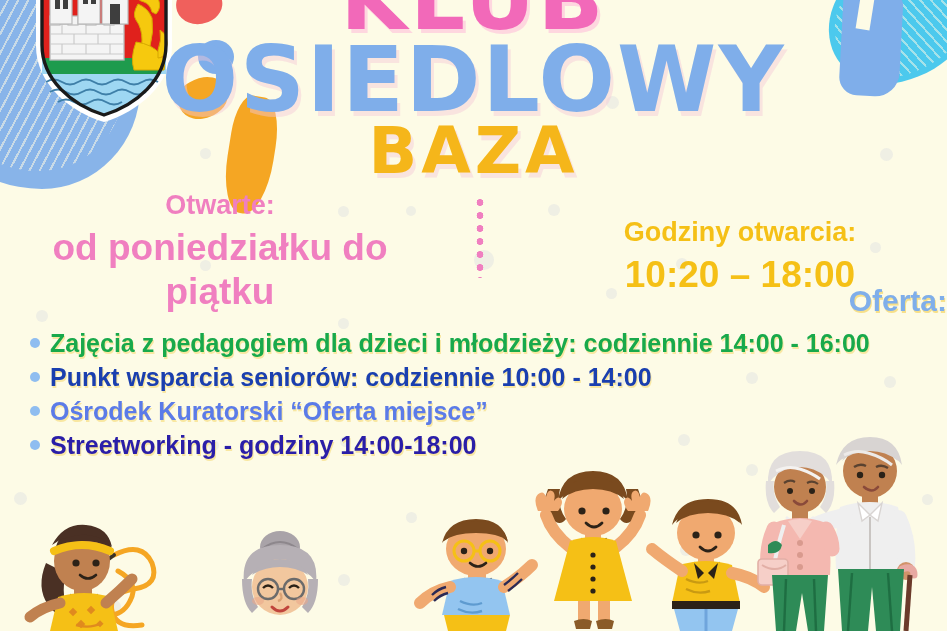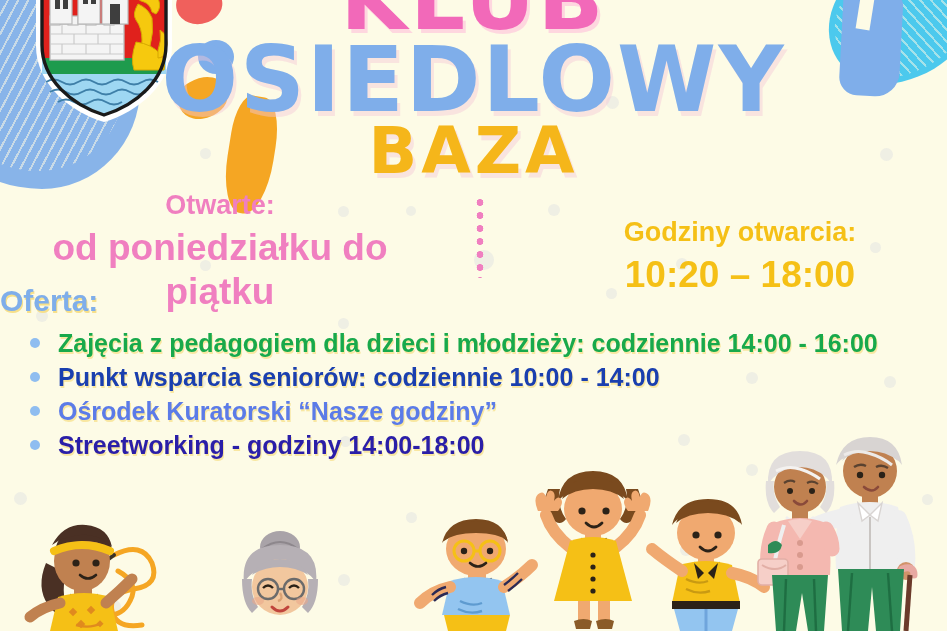--- a/index.html
+++ b/index.html
@@ -95,29 +95,29 @@
   .pink{color:#F07FC0;}
   .gold{color:#F5C016;}
   .dotted-divider{
     flex:0 0 auto;width:10px;height:82px;margin-top:6px;
     background-image:radial-gradient(circle, #F07FC0 3.2px, rgba(0,0,0,0) 3.6px);
     background-size:10px 13px;background-repeat:repeat-y;
   }
 
   
   .oferta{
-    position:absolute;top:284px;left:0;right:0;text-align:left;z-index:6;
+    position:absolute;top:284px;left:0;right:0;text-align:right;z-index:6;
     font-size:30px;font-weight:bold;color:#7FAEEA;
     text-shadow:1px 2px 0 #F7E08A;
   }
 
   
   .offers{position:absolute;top:326px;left:30px;right:10px;z-index:6;margin:0;padding:0;list-style:none;}
   .offer-item{
-    display:flex;align-items:center;gap:18px;
+    display:flex;align-items:center;gap:10px;
     font-size:25px;font-weight:bold;line-height:1.36;white-space:nowrap;
   }
   .offer-bullet{
     flex:0 0 auto;width:10px;height:10px;border-radius:50%;background:#8FBDF0;
   }
   .offer-text{text-shadow:1px 1.5px 0 rgba(247,224,138,.75);}
 
   
   .ill{position:absolute;bottom:0;z-index:5;}
   svg{display:block;}
@@ -274,21 +274,21 @@
       <li class="offer-item">
         <span class="offer-bullet" style="background: rgb(143, 189, 240);"></span>
         <span class="offer-text" style="color: rgb(24, 169, 75);">Zajęcia z pedagogiem dla dzieci i młodzieży: codziennie 14:00 - 16:00</span>
       </li>
       <li class="offer-item">
         <span class="offer-bullet" style="background: rgb(143, 189, 240);"></span>
         <span class="offer-text" style="color: rgb(26, 63, 175);">Punkt wsparcia seniorów: codziennie 10:00 - 14:00</span>
       </li>
       <li class="offer-item">
         <span class="offer-bullet" style="background: rgb(143, 189, 240);"></span>
-        <span class="offer-text" style="color: rgb(91, 123, 232);">Ośrodek Kuratorski “Nasze godziny”</span>
+        <span class="offer-text" style="color: rgb(91, 123, 232);">Ośrodek Kuratorski “Oferta miejsce”</span>
       </li>
       <li class="offer-item">
         <span class="offer-bullet" style="background: rgb(143, 189, 240);"></span>
         <span class="offer-text" style="color: rgb(42, 30, 168);">Streetworking - godziny 14:00-18:00</span>
       </li>
     </ul>
 
   <div class="ill" style="left:18px;bottom:0;width:210px;height:120px;">
     <svg viewBox="0 0 210 120" width="210" height="120">
 

